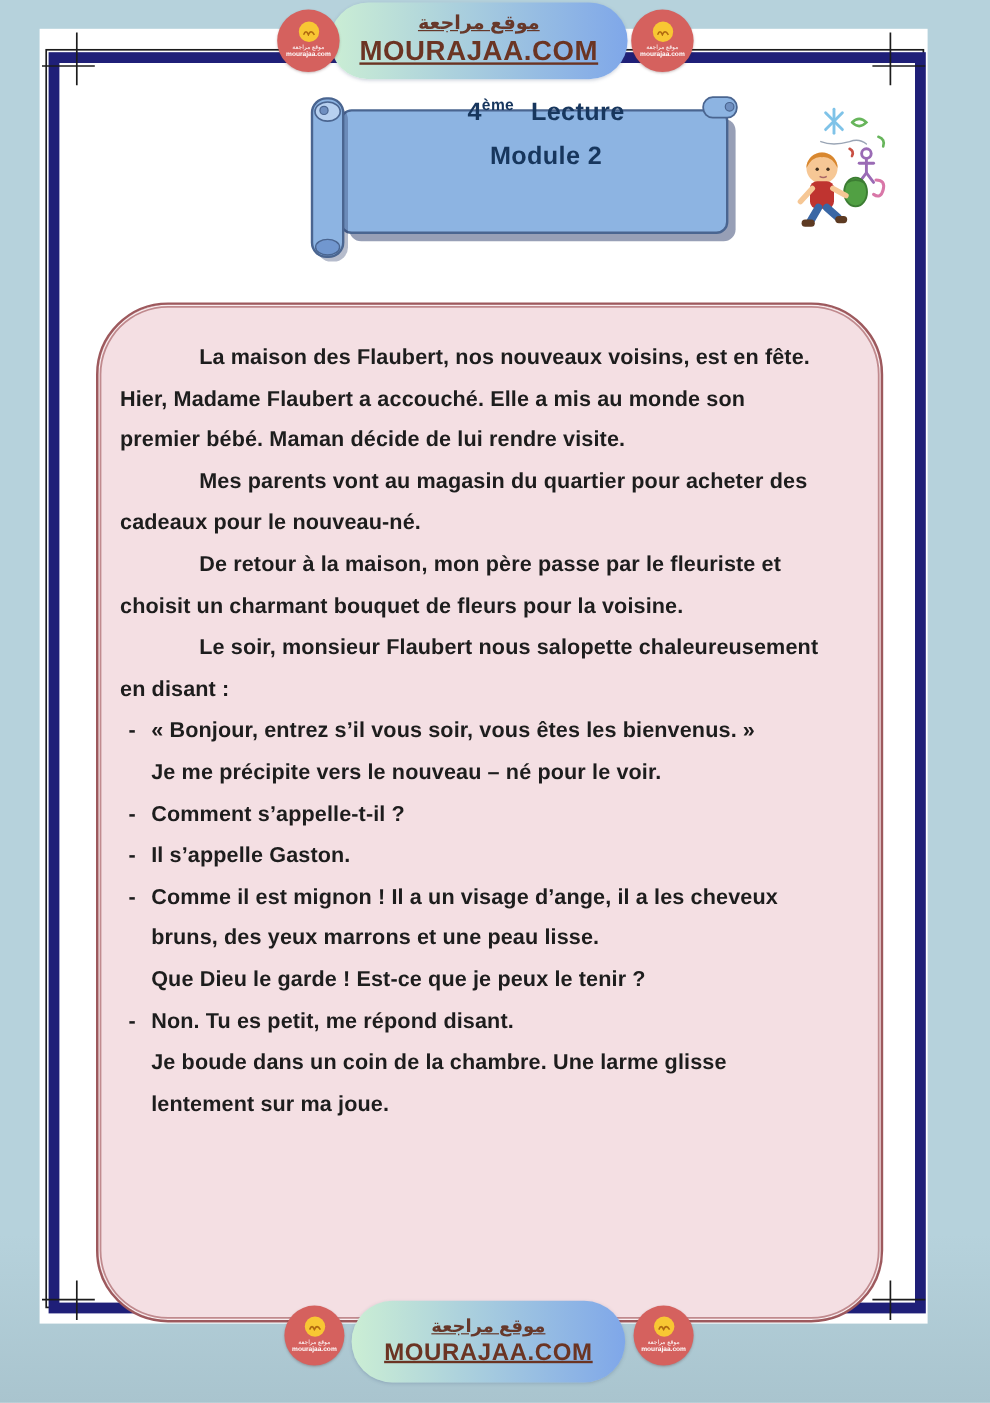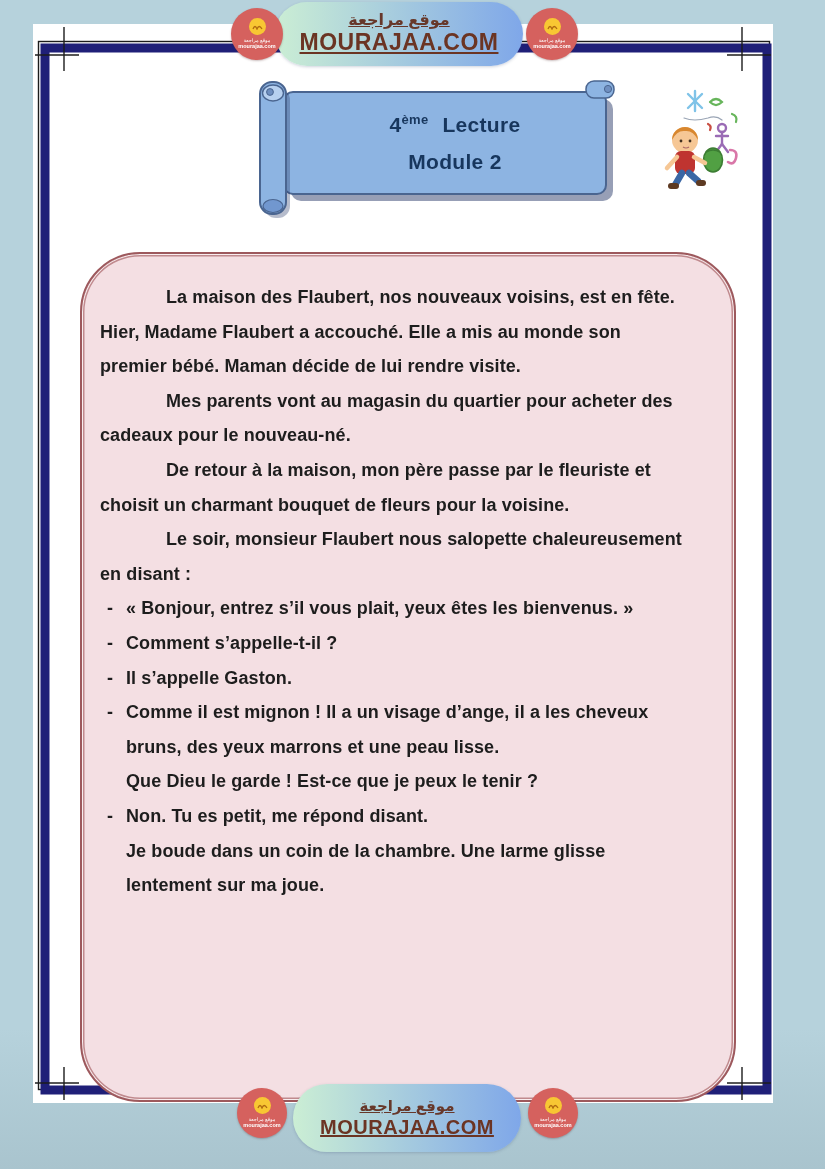--- a/index.html
+++ b/index.html
@@ -48,21 +48,21 @@
   .banner-bottom .logo-left{left:2px;top:6px;width:50px;height:50px;}
   .banner-bottom .logo-right{left:293px;top:6px;width:50px;height:50px;}
   .logo-sun{width:17px;height:17px;border-radius:50%;background:var(--logo-yellow);
     display:flex;align-items:center;justify-content:center;margin-bottom:2px;}
   .logo-arabic{color:#fff;font-size:5px;line-height:6px;}
   .logo-domain{color:#fff;font-size:5.5px;line-height:7px;font-weight:bold;}
   
   .scroll-banner{position:absolute;left:250px;top:80px;width:372px;height:140px;z-index:10;}
   .scroll-text{
     position:absolute;left:36px;top:0;width:338px;height:125px;
-    display:flex;flex-direction:column;align-items:center;justify-content:center;gap:13px;
+    display:flex;flex-direction:column;align-items:center;gap:13px;
     color:var(--scroll-text);font-weight:bold;font-size:21px;letter-spacing:.3px;
   }
   .scroll-text sup{font-size:13px;}
   .subject-gap{display:inline-block;width:14px;}
   
   .clipart{position:absolute;left:658px;top:88px;width:92px;height:105px;z-index:5;}
   
   .pink-box{
     position:absolute;left:80px;top:252px;width:656px;height:850px;
     background:var(--pink-fill);
@@ -173,21 +173,25 @@
 
 <div class="pink-box">
   <div class="story">
     <p class="indent">La maison des Flaubert, nos nouveaux voisins, est en fête. Hier, Madame Flaubert a accouché. Elle a mis au monde son premier bébé. Maman décide de lui rendre visite.</p>
     <p class="indent">Mes parents vont au magasin du quartier pour acheter des cadeaux pour le nouveau-né.</p>
     <p class="indent">De retour à la maison, mon père passe par le fleuriste et choisit un charmant bouquet de fleurs pour la voisine.</p>
     <p class="indent">Le soir, monsieur Flaubert nous salopette chaleureusement en disant :</p>
 
     <div class="dlg">
       <span class="dash">-</span>
-      <div class="dtext">« Bonjour, entrez s’il vous plait, yeux êtes les bienvenus. »</div>
+      <div class="dtext">« Bonjour, entrez s’il vous soir, vous êtes les bienvenus. »</div>
+    </div>
+    <div class="dlg">
+      <span class="dash"></span>
+      <div class="dtext">Je me précipite vers le nouveau – né pour le voir.</div>
     </div>
     <div class="dlg">
       <span class="dash">-</span>
       <div class="dtext">Comment s’appelle-t-il ?</div>
     </div>
     <div class="dlg">
       <span class="dash">-</span>
       <div class="dtext">Il s’appelle Gaston.</div>
     </div>
     <div class="dlg">

